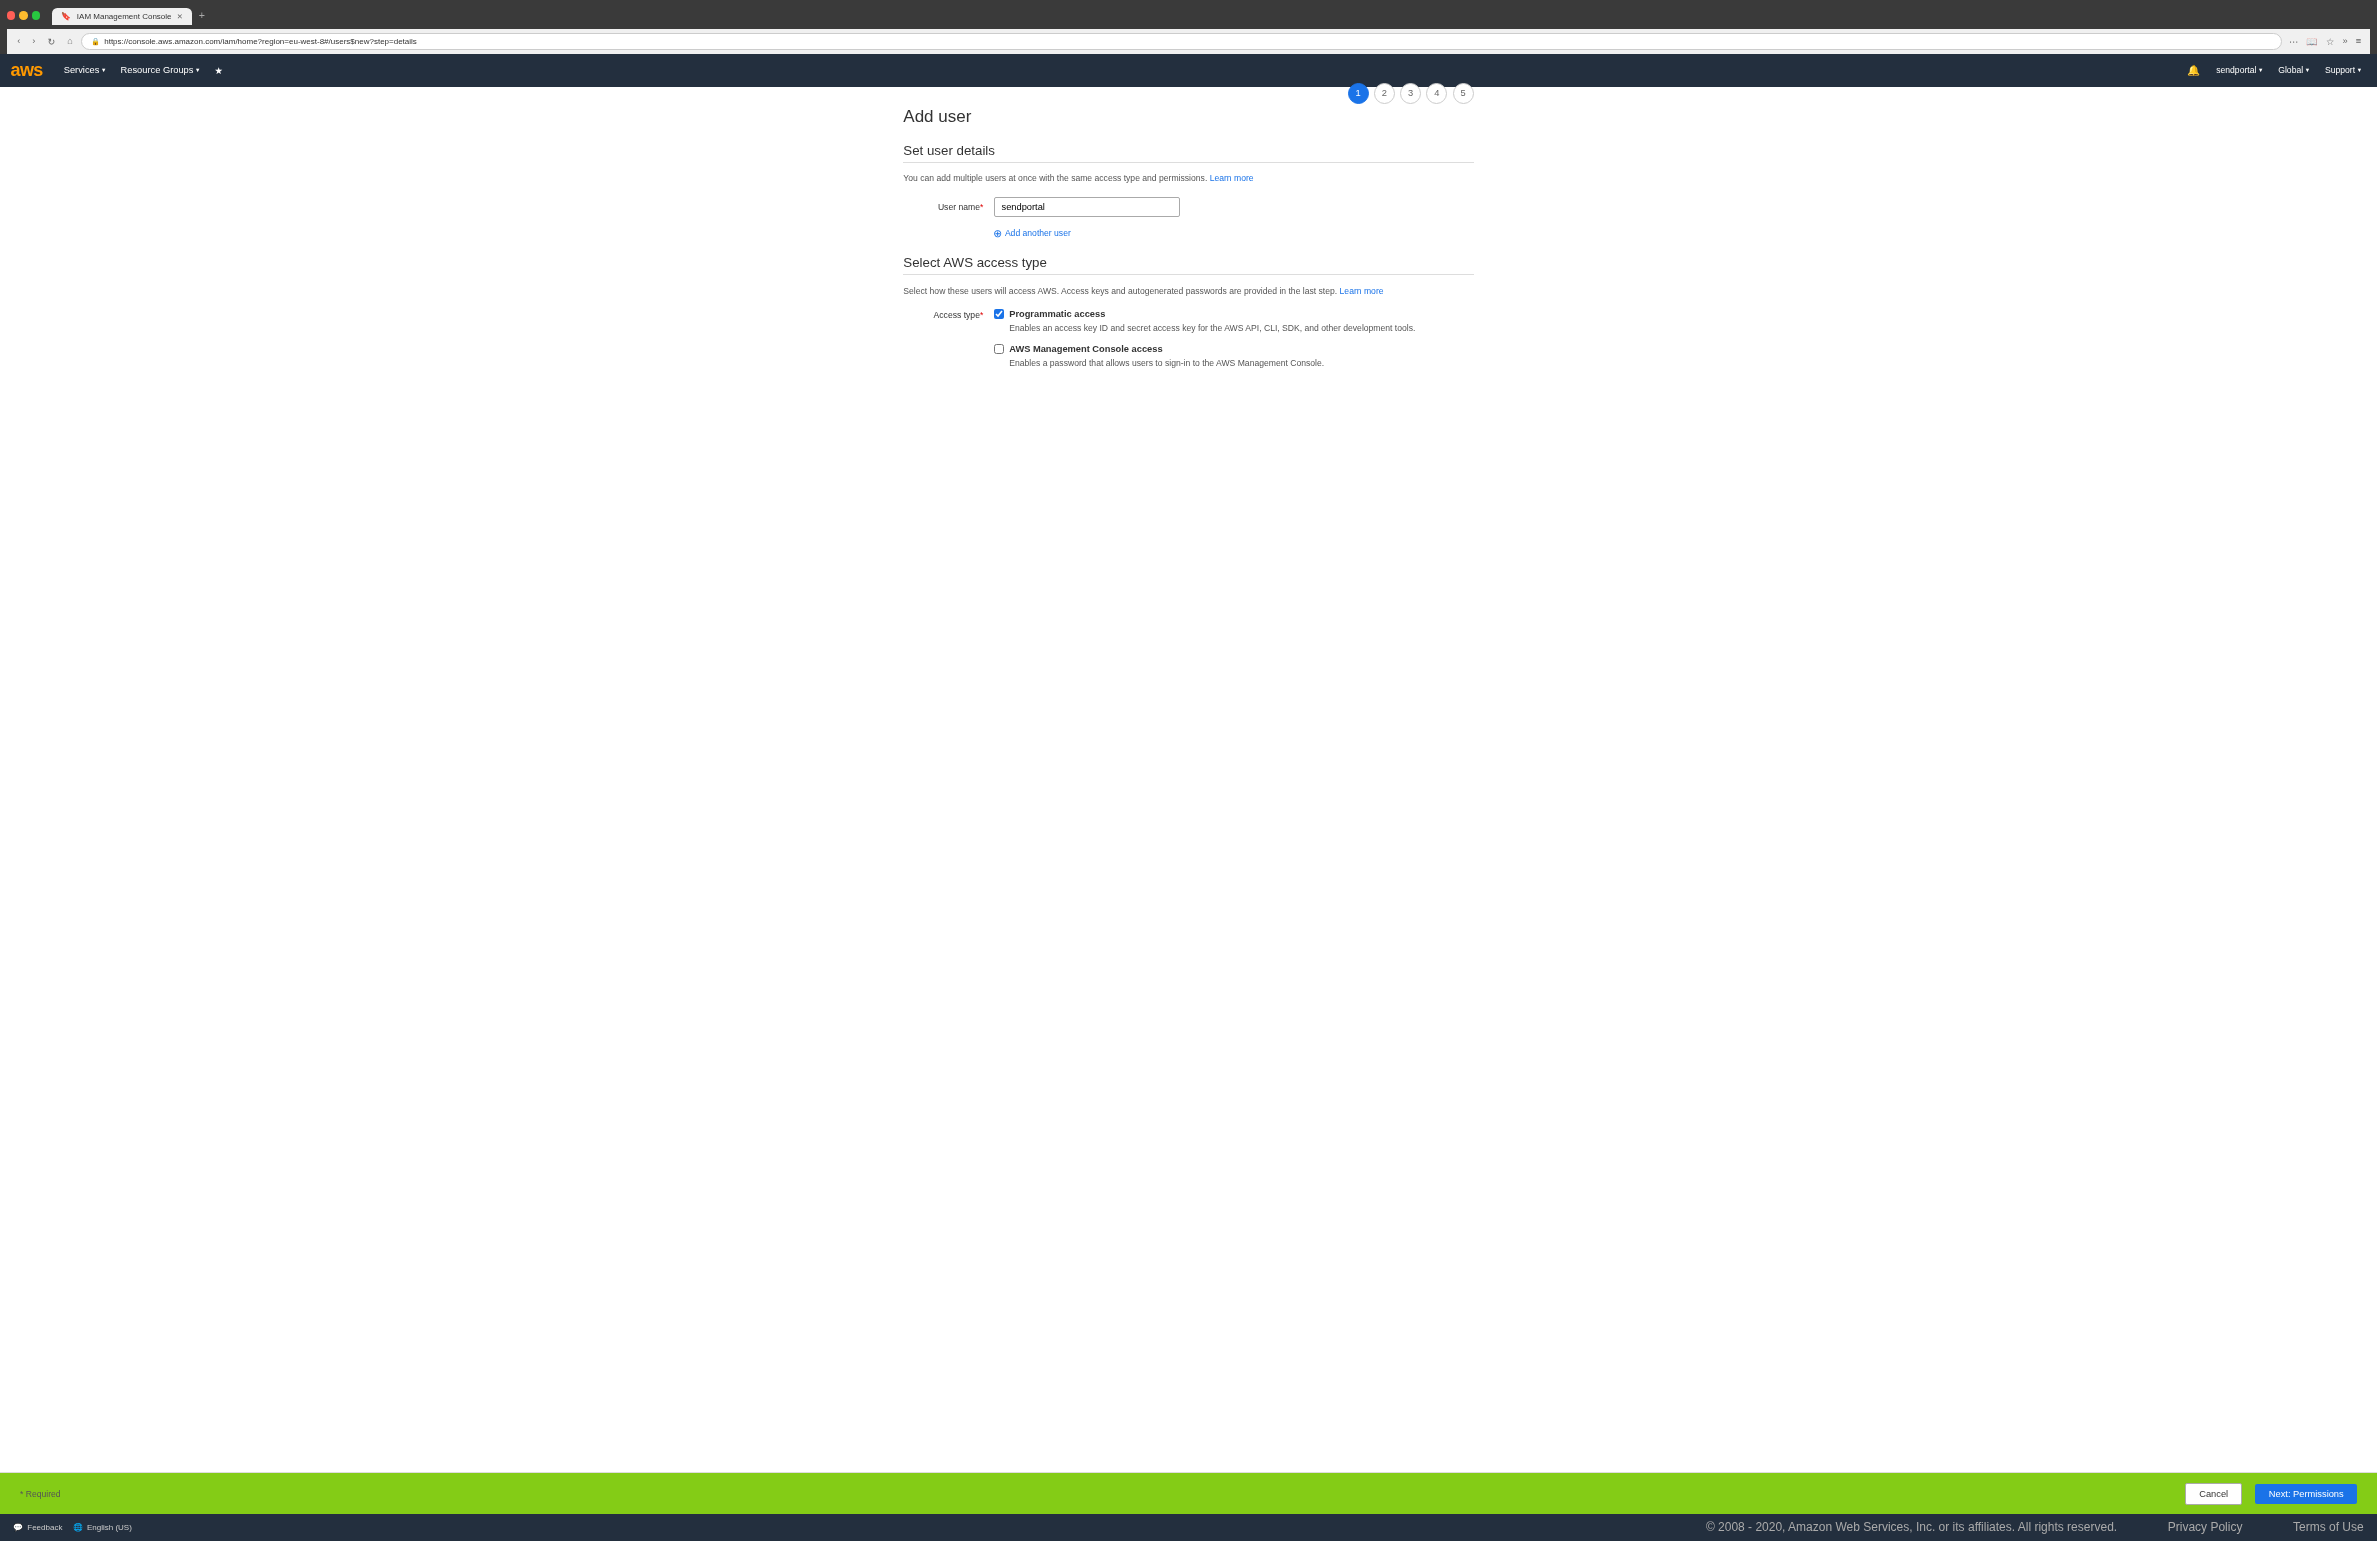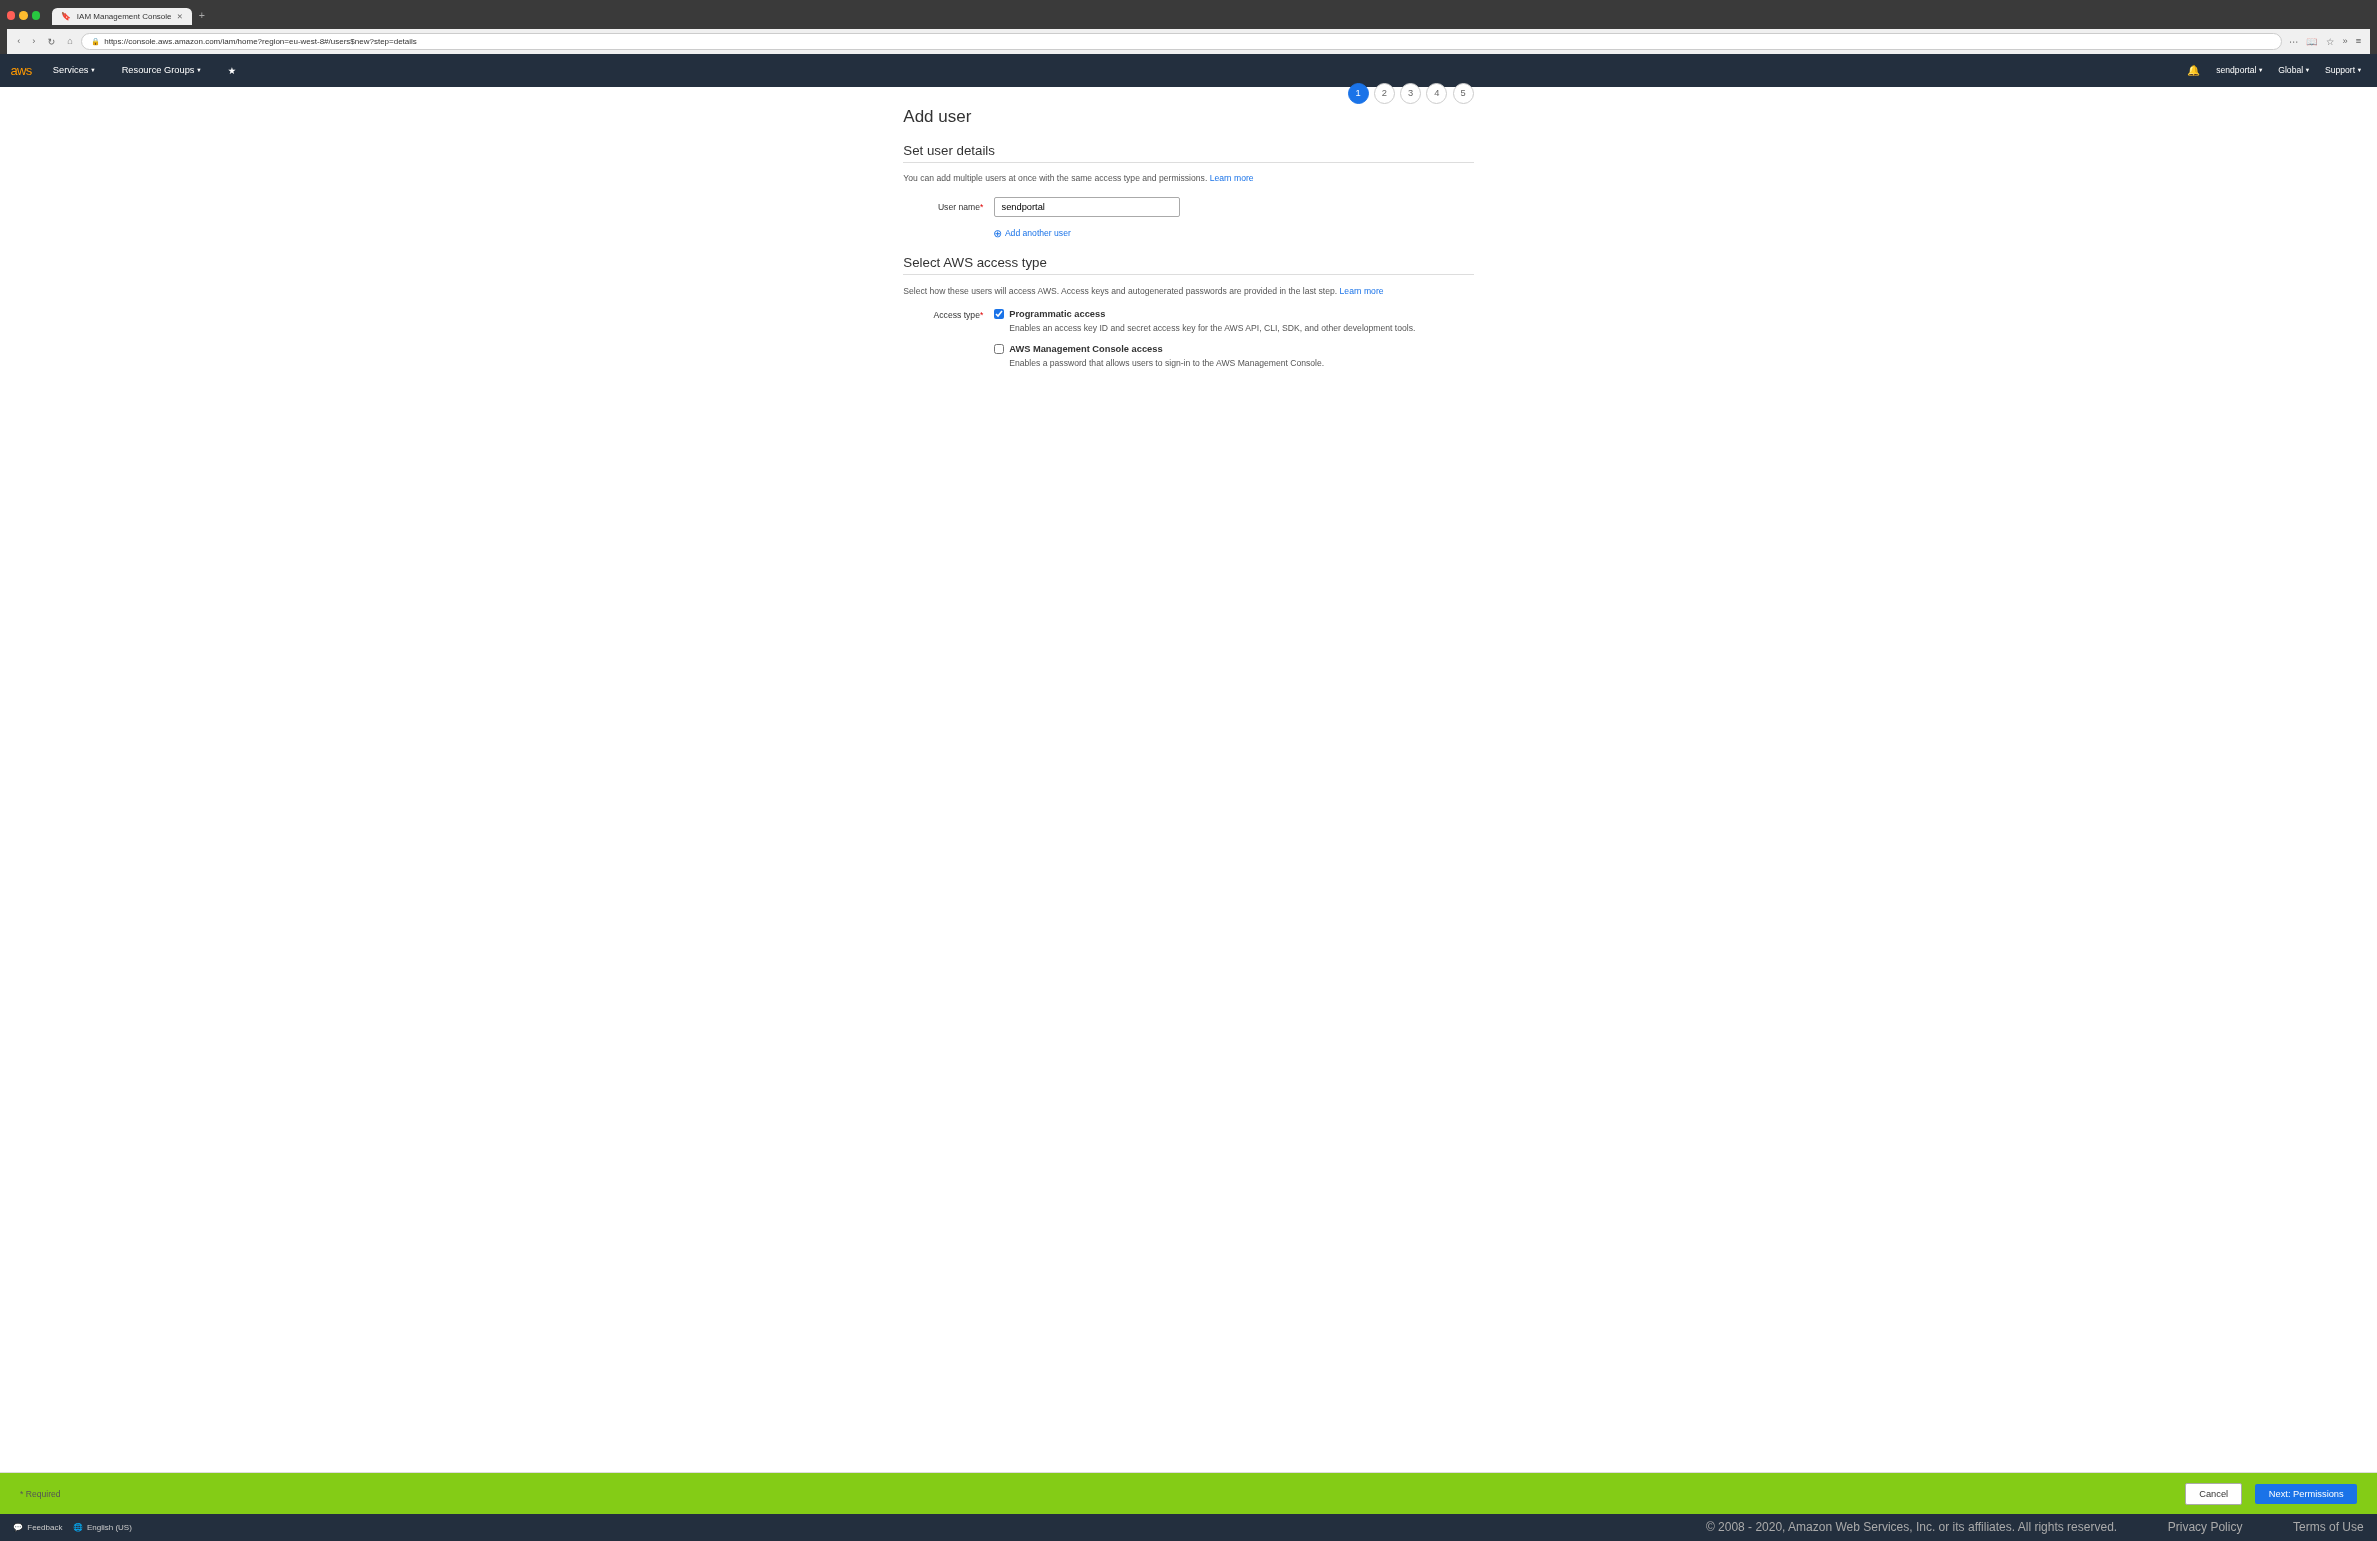--- a/index.html
+++ b/index.html
@@ -23,21 +23,21 @@
     .nav-btn:disabled { color: #bbb; }
     .url-bar { flex: 1; background: white; border: 0.7px solid #ccc; border-radius: 13.3px; padding: 2.7px 9.3px; font-size: 8px; display: flex; align-items: center; gap: 4px; }
     .url-bar-lock { color: #666; font-size: 7.3px; }
     .url-bar-text { color: #333; font-size: 8px; flex: 1; }
     .nav-icons { display: flex; gap: 2.7px; color: #666; font-size: 9.3px; }
     .nav-icon { padding: 1.3px 2.7px; cursor: pointer; }
 
     
     .aws-nav { background: #232f3e; padding: 0 10.6px; display: flex; align-items: center; height: 33px; }
     .aws-logo { color: white; font-size: 14.6px; margin-right: 13.3px; display: flex; align-items: center; }
-    .aws-nav-items { display: flex; align-items: center; gap: 14px; }
+    .aws-nav-items { display: flex; align-items: center; gap: 2px; }
     .aws-nav-item { color: white; font-size: 9.3px; padding: 4px 6.6px; cursor: pointer; display: flex; align-items: center; gap: 2.7px; }
     .aws-nav-right { margin-left: auto; display: flex; align-items: center; gap: 5.3px; color: white; font-size: 8.6px; }
     .aws-nav-right-item { display: flex; align-items: center; gap: 2.7px; cursor: pointer; padding: 2.7px 5.3px; }
     .aws-bell { font-size: 10.6px; }
 
     
     .main-wrapper { background: white; min-height: calc(100vh - 66px); }
     .page-content { max-width: 597px; margin: 0 auto; padding: 20px 13.3px; }
 
     
@@ -126,21 +126,21 @@
       <span class="nav-icon">📖</span>
       <span class="nav-icon">☆</span>
       <span class="nav-icon">»</span>
       <span class="nav-icon">≡</span>
     </div>
   </div>
 </div>
 
 <div class="aws-nav">
   <div class="aws-logo">
-    <span style="color:#ff9900; font-weight:400; font-size:13px; letter-spacing:-0.7px;">aws</span>
+    <span style="color:#ff9900; font-weight:700; font-size:18px; letter-spacing:-0.7px;">aws</span>
     <span style="display:block; font-size:4.6px; color:#ff9900; margin-left:1.3px;"></span>
   </div>
   <div class="aws-nav-items">
     <div class="aws-nav-item">
       <span>Services</span>
       <span class="chevron">▾</span>
     </div>
     <div class="aws-nav-item">
       <span>Resource Groups</span>
       <span class="chevron">▾</span>

